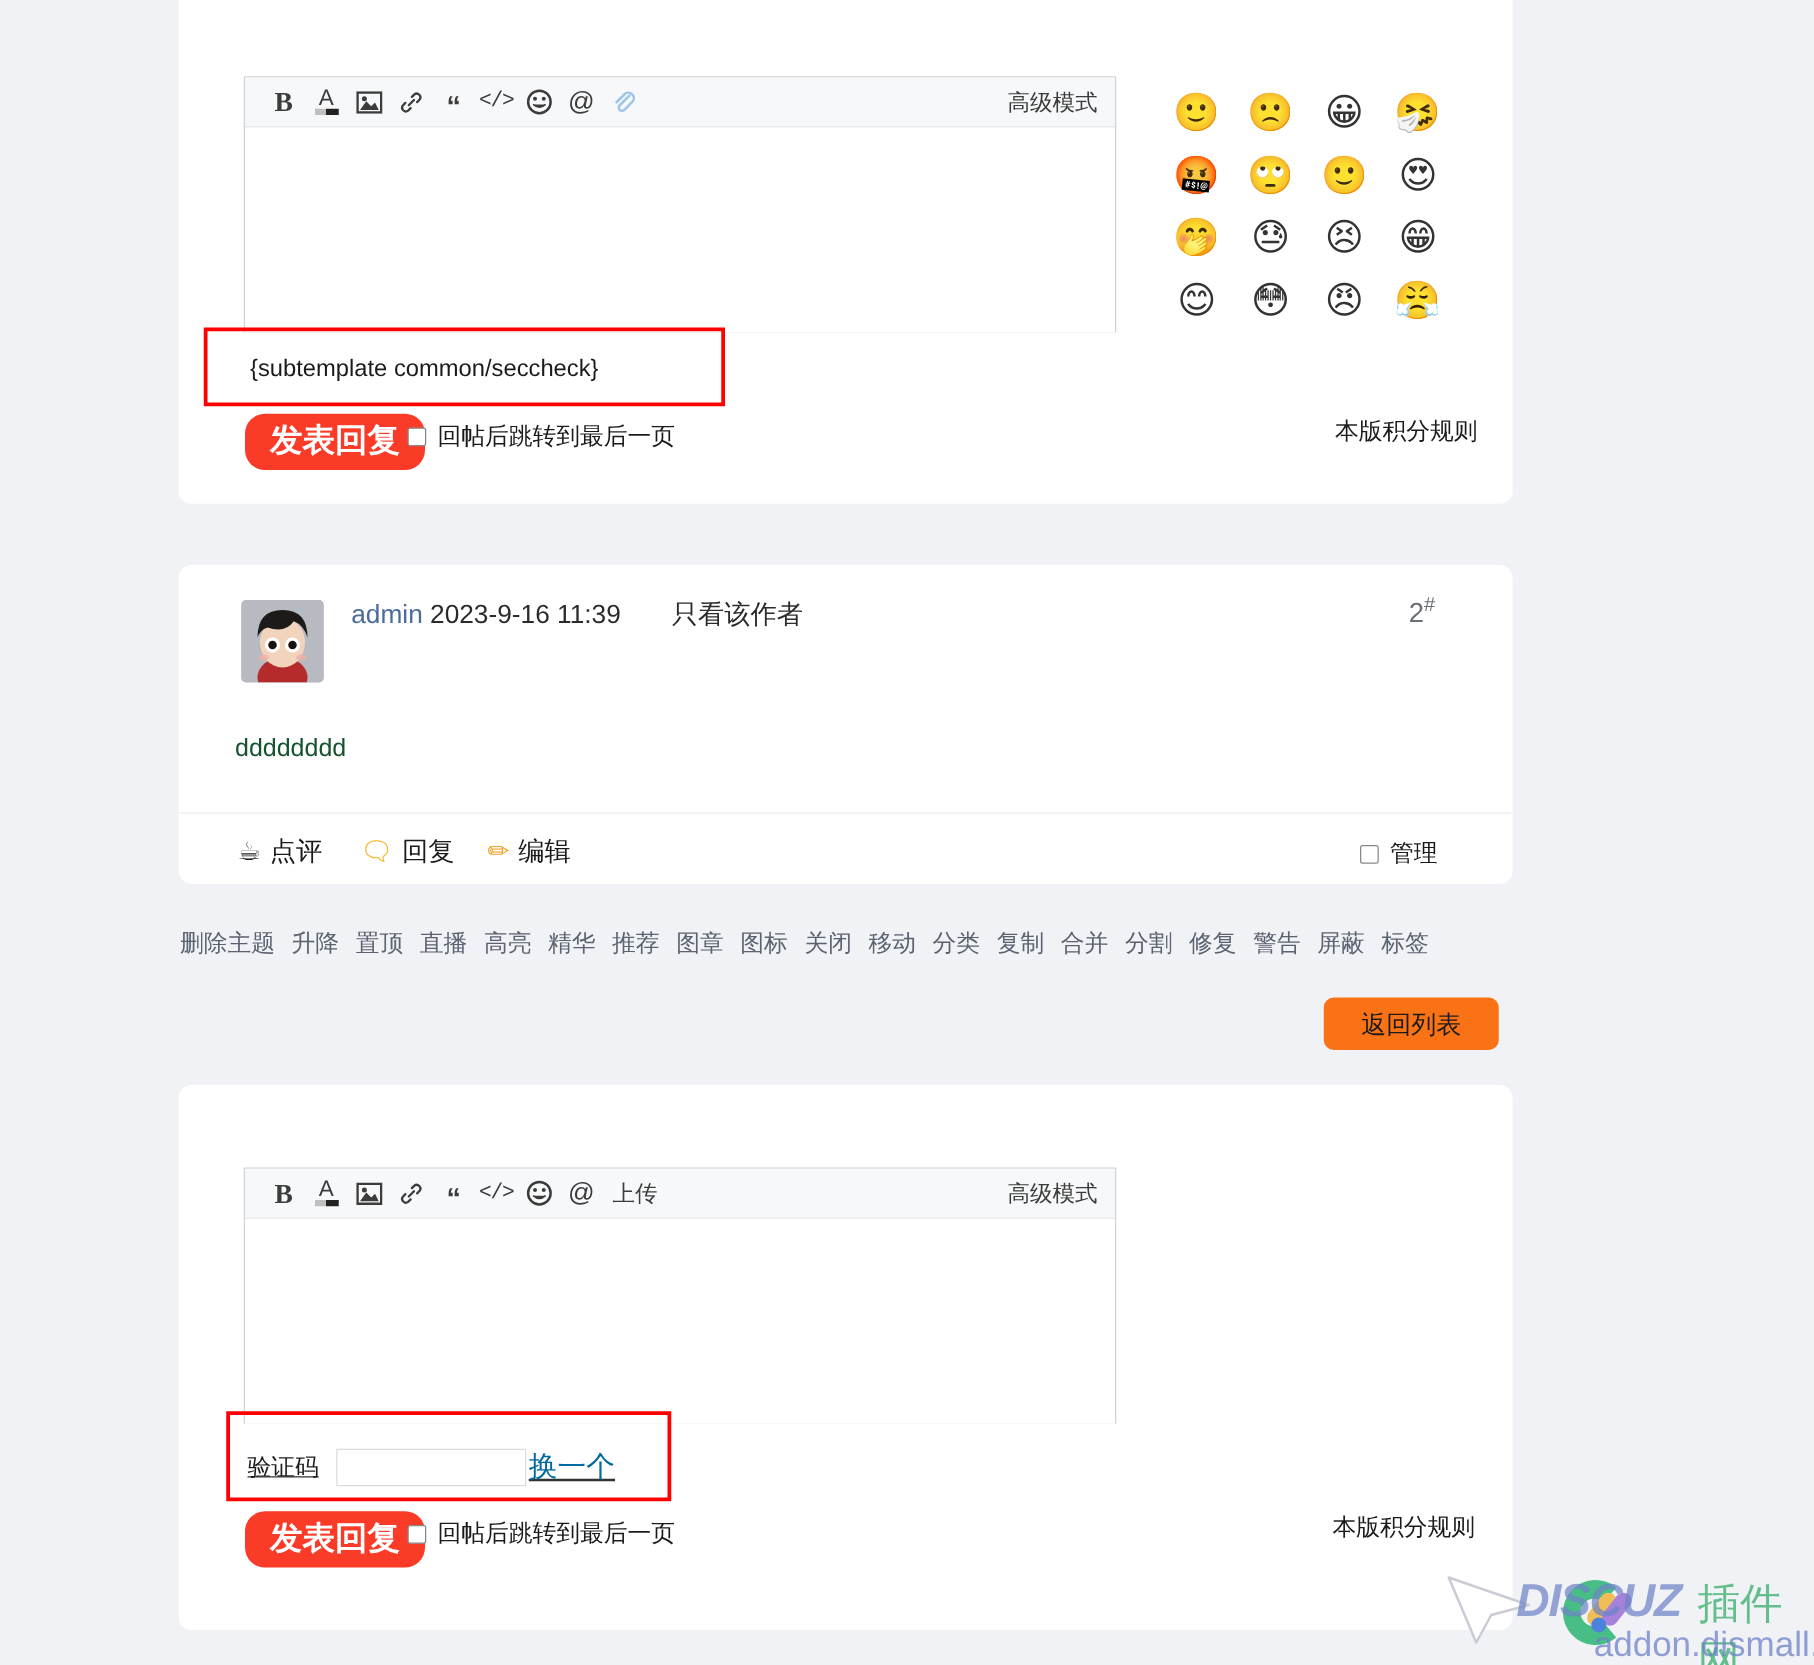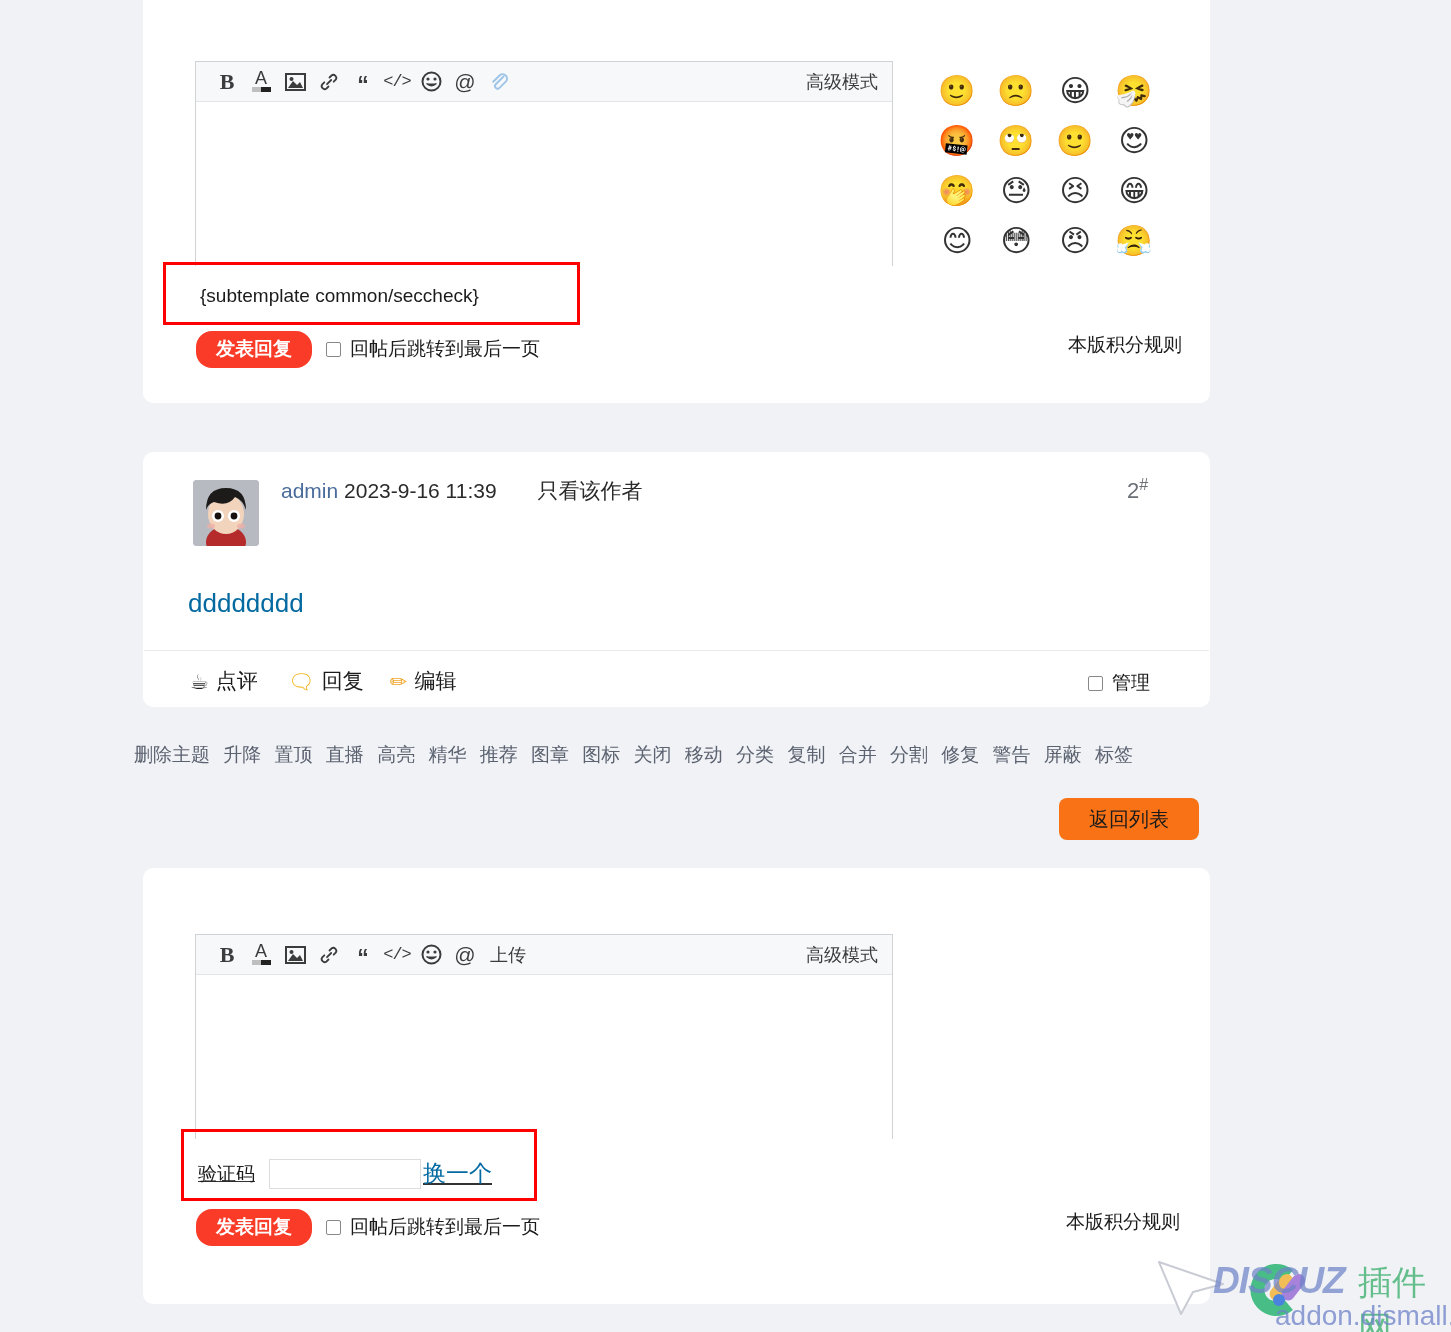--- a/index.html
+++ b/index.html
@@ -91,21 +91,21 @@
     font-size: 19px;
     color: #1b1b1b;
     white-space: nowrap;
   }
 
   
   .btn-reply {
     position: absolute;
     background: #fa3b28;
     color: #fff;
-    font-size: 19px;
+    font-size: 26px;
     font-weight: bold;
     border: none;
     border-radius: 16px;
     padding: 7px 20px 8px 20px;
     cursor: pointer;
     font-family: "Liberation Sans", sans-serif;
     line-height: 1.15;
     text-align: right;
   }
   .chk-wrap {
@@ -172,22 +172,22 @@
   .meta-only { color: #2b2b2b; margin-left: 35px; cursor:pointer;}
   .floor-no {
     position: absolute;
     font-size: 22px;
     color: #6b6f76;
     white-space: nowrap;
   }
   .floor-no sup { font-size: 16px; }
   .post-content {
     position: absolute;
-    font-size: 26px;
-    color: #0369a1;
+    font-size: 20px;
+    color: #14532d;
     white-space: nowrap;
   }
   .post-divider {
     position: absolute;
     height: 1px;
     background: #ececee;
   }
   .post-action {
     position: absolute;
     display: flex;
@@ -407,21 +407,21 @@
 <div class="post-action" style="left:390px; top:667px;">
   <span class="ic" style="color:#f0a428;">✏</span>
   <span>编辑</span>
 </div>
 
 <div class="chk-wrap" style="left:1088px; top:670px;">
   <span class="chk-box"></span>
   <span>管理</span>
 </div>
 
-<div class="manage-links" style="left:134px; top:742px;">
+<div class="manage-links" style="left:144px; top:742px;">
   <span>删除主题</span>
   <span style="margin-left: 8px;">升降</span>
   <span style="margin-left: 8px;">置顶</span>
   <span style="margin-left: 8px;">直播</span>
   <span style="margin-left: 8px;">高亮</span>
   <span style="margin-left: 8px;">精华</span>
   <span style="margin-left: 8px;">推荐</span>
   <span style="margin-left: 8px;">图章</span>
   <span style="margin-left: 8px;">图标</span>
   <span style="margin-left: 8px;">关闭</span>

